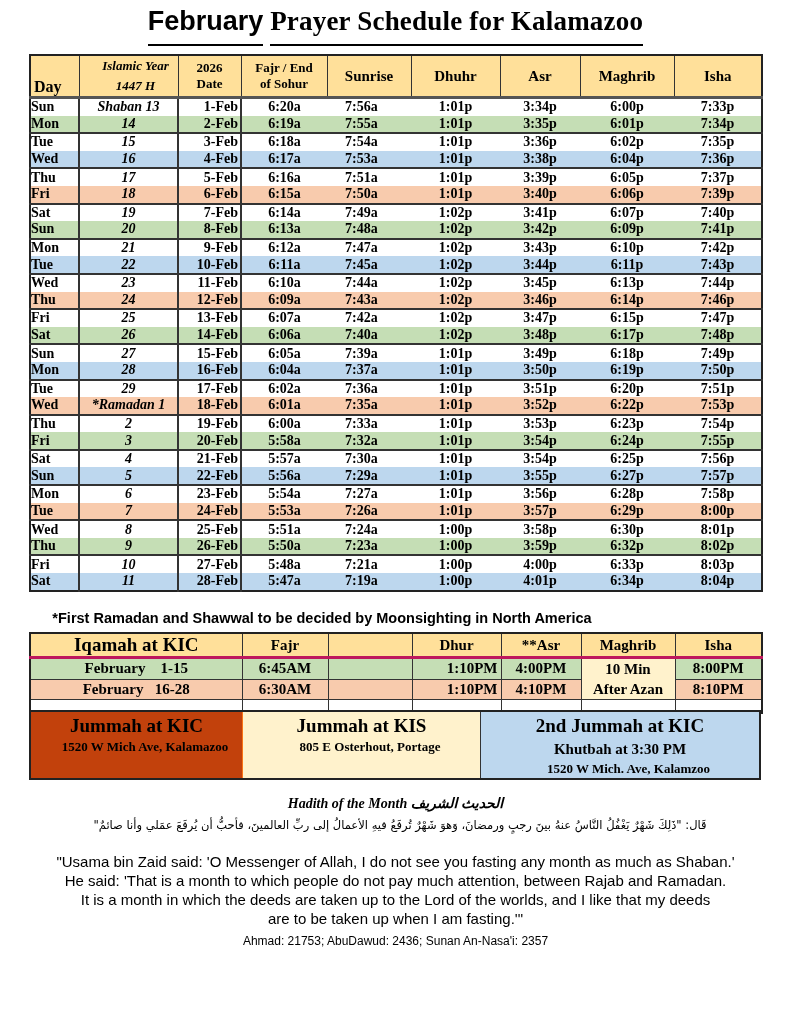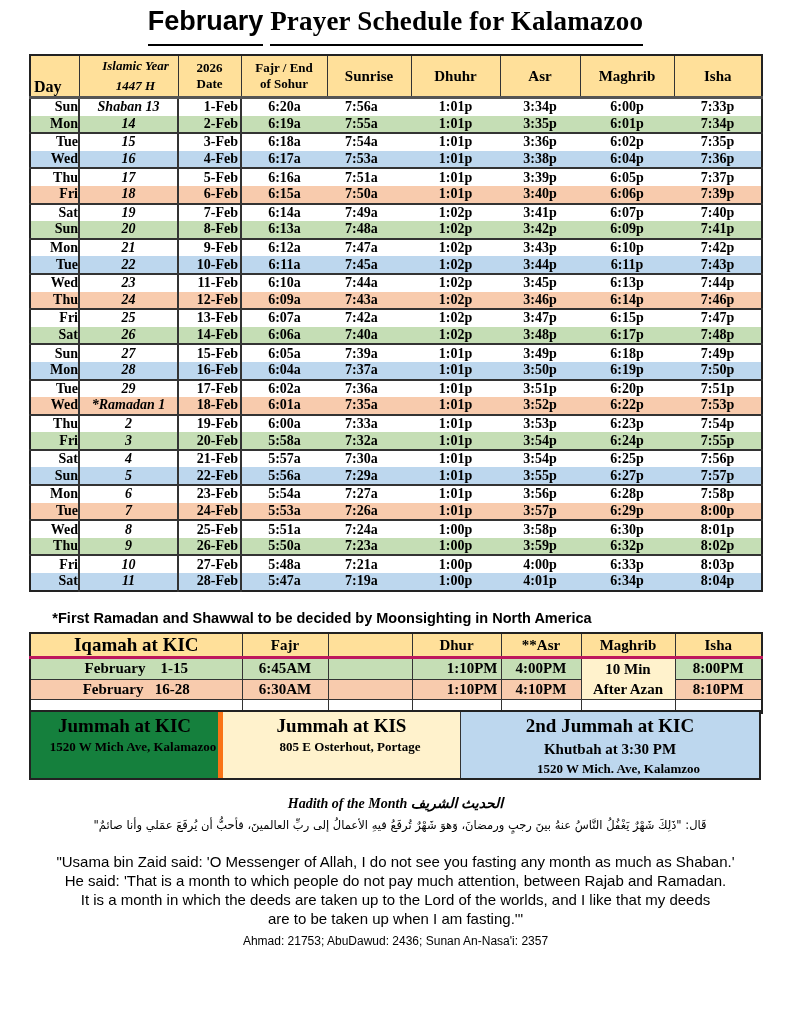--- a/index.html
+++ b/index.html
@@ -9,21 +9,21 @@
   .title .month { font-family:"Liberation Sans", sans-serif; }
   .title .rest { font-family:"Liberation Serif", serif; letter-spacing:0.2px; }
 
   table.sched { position:absolute; top:54px; left:29px; width:732px; border-collapse:collapse; table-layout:fixed; border:2px solid #222; }
   table.sched th { background:#ffe09a; border:1px solid #333; font-weight:bold; font-size:15px; padding:0; height:40px; }
   table.sched th.hday { vertical-align:bottom; font-size:16px; text-align:left; padding-left:3px; }
   table.sched th.hisl { font-style:italic; font-size:13px; line-height:20px;padding-left:14px; }
   table.sched th.two { font-size:13px; line-height:16px; }
   table.sched thead tr { border-bottom:3px solid #555; }
   table.sched td { font-weight:bold; font-size:14px; height:16.6px; padding:0; line-height:16px; white-space:nowrap; }
-  td.c-day { text-align:right; border-right:2px solid #333; }
+  td.c-day { text-align:left; border-right:2px solid #333; }
   td.c-isl { text-align:center; font-style:italic; border-right:2px solid #333; }
   td.c-date { text-align:right; padding-right:2px !important; border-right:2px solid #333; }
   td.c-fajr { text-align:center; }
   td.c-sun { text-align:left; padding-left:18px !important; }
   td.c-t { text-align:center; }
   tr.w { background:#ffffff; }
   tr.g { background:#c5deb5; }
   tr.b { background:#bdd7ee; }
   tr.o { background:#f8cbad; }
   tr.sep { border-top:2px solid #333; }
@@ -35,21 +35,21 @@
   table.iq tr.ih td { background:#ffe09a; font-size:15px; height:20px; }
   table.iq tr.ih td.lbl { font-size:19px; }
   table.iq tr.ih { border-bottom:3px solid #be185d; }
   table.iq tr.r1 td { background:#c5deb5; height:19px; font-size:15px; }
   table.iq tr.r2 td { background:#f8cbad; height:19px; font-size:15px; }
   table.iq td.mag { background:#fff2cc !important; font-size:13px; line-height:20px; }
   table.iq tr.blank td { background:#fff; height:12px; }
 
   .jum { position:absolute; top:710px; left:29px; width:732px; height:70px; display:flex; border:2px solid #222; box-sizing:border-box; }
   .jum > div { text-align:center; font-weight:bold; box-sizing:border-box; }
-  .jum .j1 { width:192px; background:#15803d; border-right:5px solid #f97316; }
+  .jum .j1 { width:212px; background:#c2410c; border-right:1px solid #f97316; }
   .jum .j2 { width:238px; background:#fff2cc; border-right:1px solid #333; }
   .jum .j3 { flex:1; background:#bdd7ee; }
   .jum .jt { font-size:19px; margin-top:2px; line-height:24px; }
   .jum .jk { font-size:15px; line-height:22px; }
   .jum .ja { font-size:13px; line-height:18px;margin-left:17px; }
 
   .hadith-title { position:absolute; top:795px; left:0; width:791px; text-align:center; font-style:italic; font-weight:bold; font-size:14px; }
   .arabic { position:absolute; top:818px; left:40px; width:720px; text-align:center; font-family:"DejaVu Sans", sans-serif; font-size:11.5px; direction:rtl; }
   .quote { position:absolute; top:852px; left:20px; width:751px; text-align:center; font-family:"Liberation Sans", sans-serif; font-size:15px; line-height:19px; }
   .ref { position:absolute; top:934px; left:0; width:791px; text-align:center; font-family:"Liberation Sans", sans-serif; font-size:12px; }

